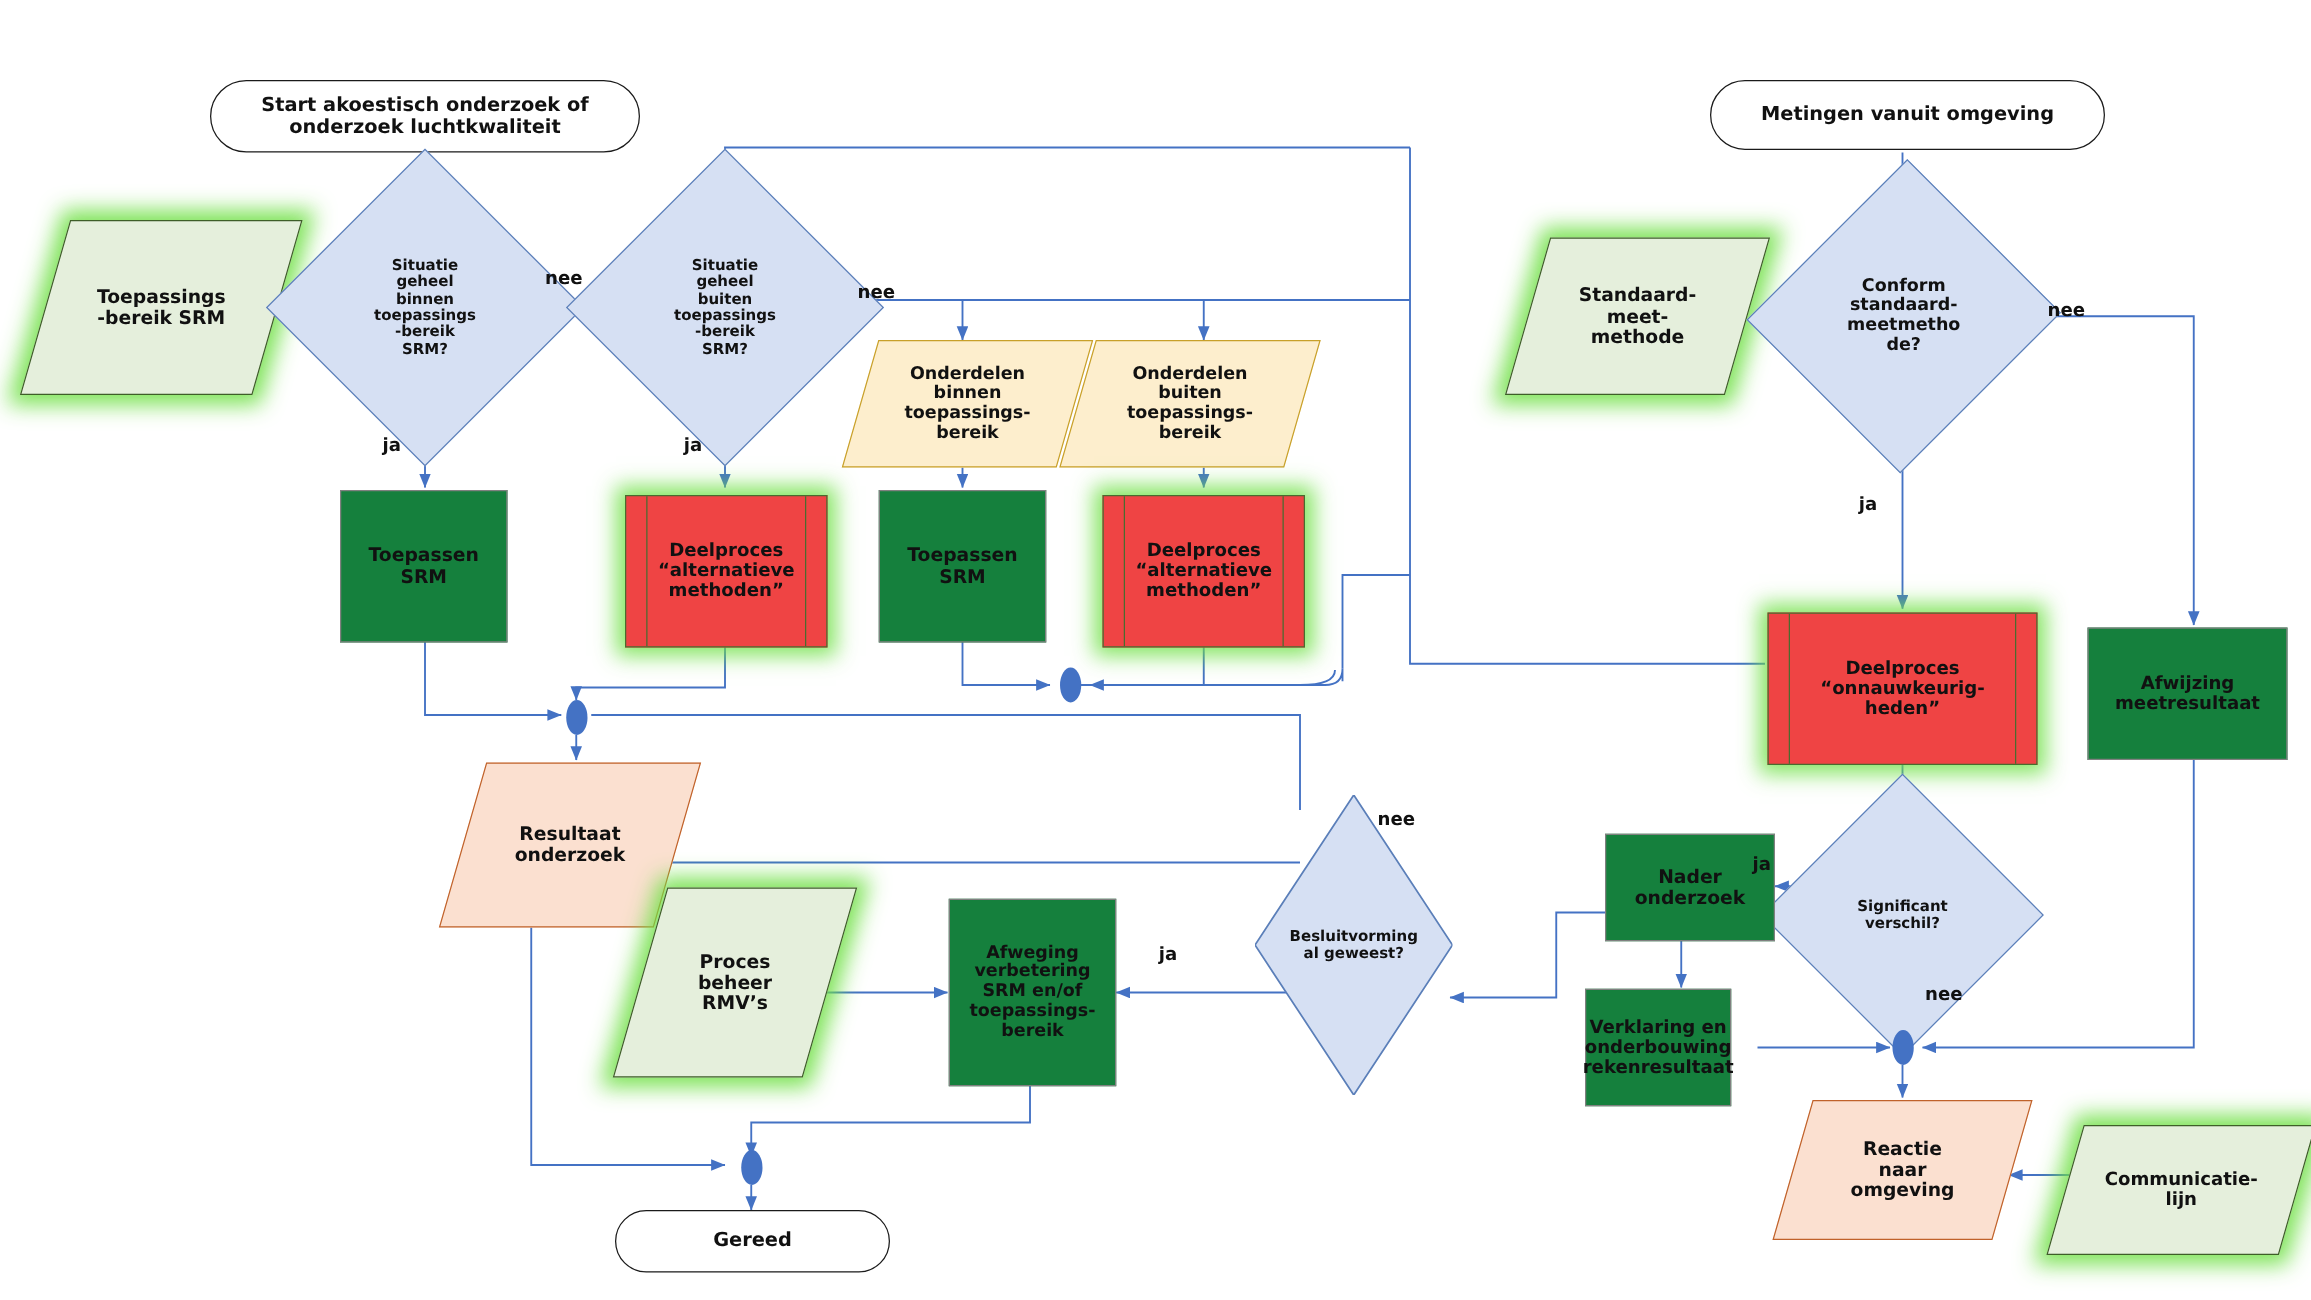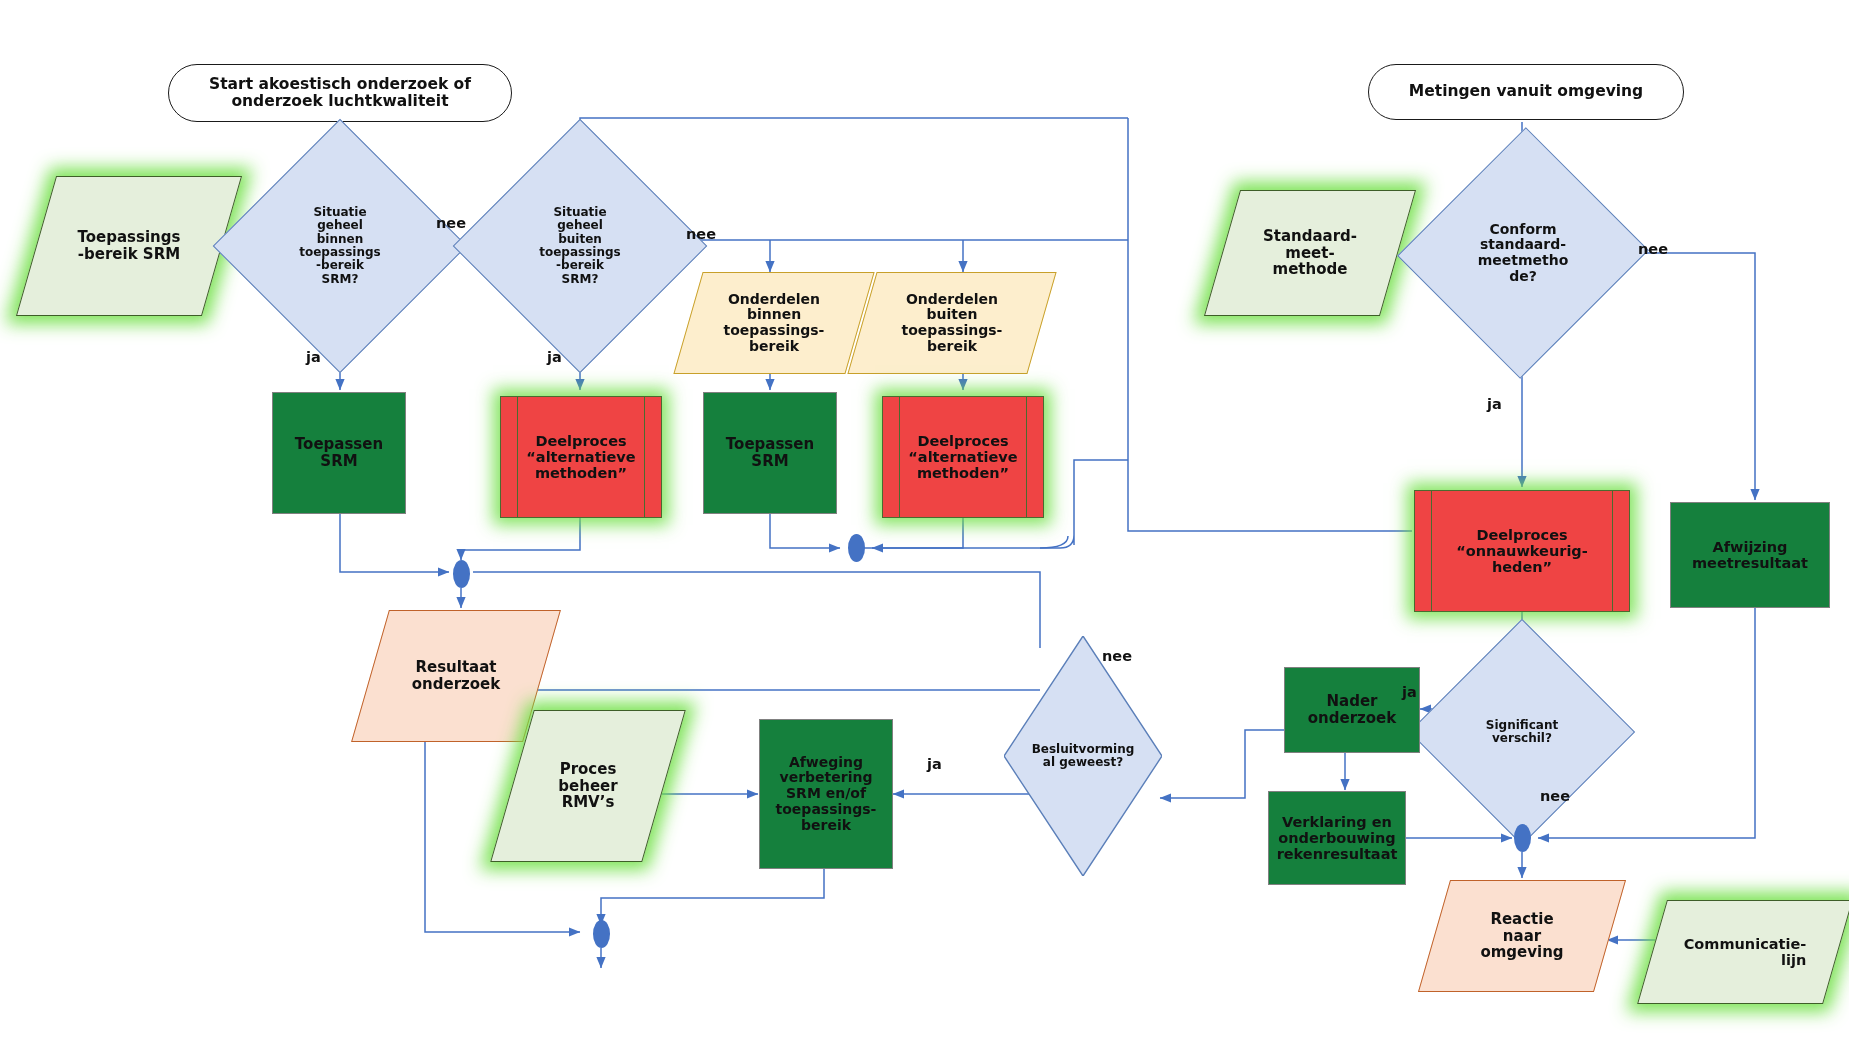--- a/index.html
+++ b/index.html
@@ -283,39 +283,42 @@
     <div class="dia"></div>
     <span class="lbl">Significant
 verschil?</span>
   </div>
 
   <div class="node process" style="left:1284px;top:667px;width:136px;height:86px;">
     <span class="lbl">Nader
 onderzoek</span>
   </div>
 
-  <div class="node process" style="left:1268px;top:791px;width:138px;height:94px;">
+  <div class="node process" style="left:1268px;top:791px;width:117px;height:94px;">
     <span class="lbl" style="font-size:14.5px;">Verklaring en
 onderbouwing
 rekenresultaat</span>
   </div>
 
   <div class="node para orange" style="left:1434px;top:880px;width:176px;height:112px;">
     <div class="skew"></div>
     <span class="lbl">Reactie
 naar
 omgeving</span>
   </div>
 
-  <div class="node para green" style="left:1652px;top:900px;width:186px;height:104px;text-align:right;">
+  <div class="node para green" style="left:1652px;top:900px;width:186px;height:104px;">
     <div class="skew"></div>
     <span class="lbl" style="font-size:14.5px;">Communicatie-
 lijn</span>
   </div>
 
+  <div class="node terminator" style="left:492px;top:968px;width:220px;height:50px;">
+    <span class="lbl">Gereed</span>
+  </div>
 
   <div class="elabel" style="left:436px;top:215px;">nee</div>
   <div class="elabel" style="left:306px;top:349px;">ja</div>
   <div class="elabel" style="left:686px;top:226px;">nee</div>
   <div class="elabel" style="left:547px;top:349px;">ja</div>
 
   <div class="elabel" style="left:1638px;top:241px;">nee</div>
   <div class="elabel" style="left:1487px;top:396px;">ja</div>
 
   <div class="elabel" style="left:1102px;top:648px;">nee</div>

